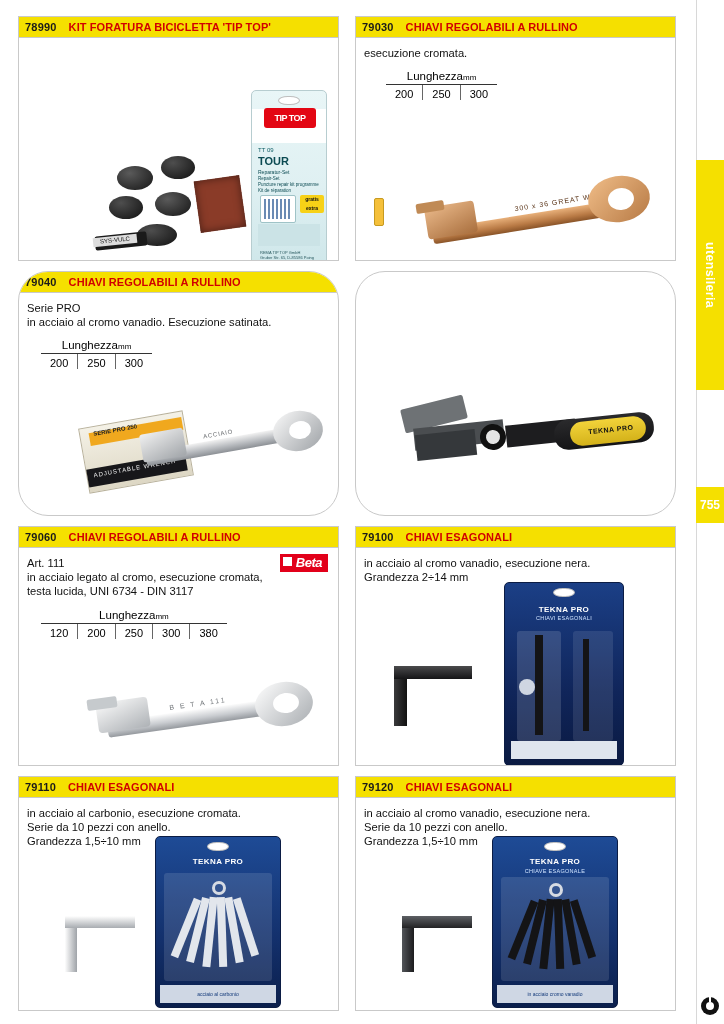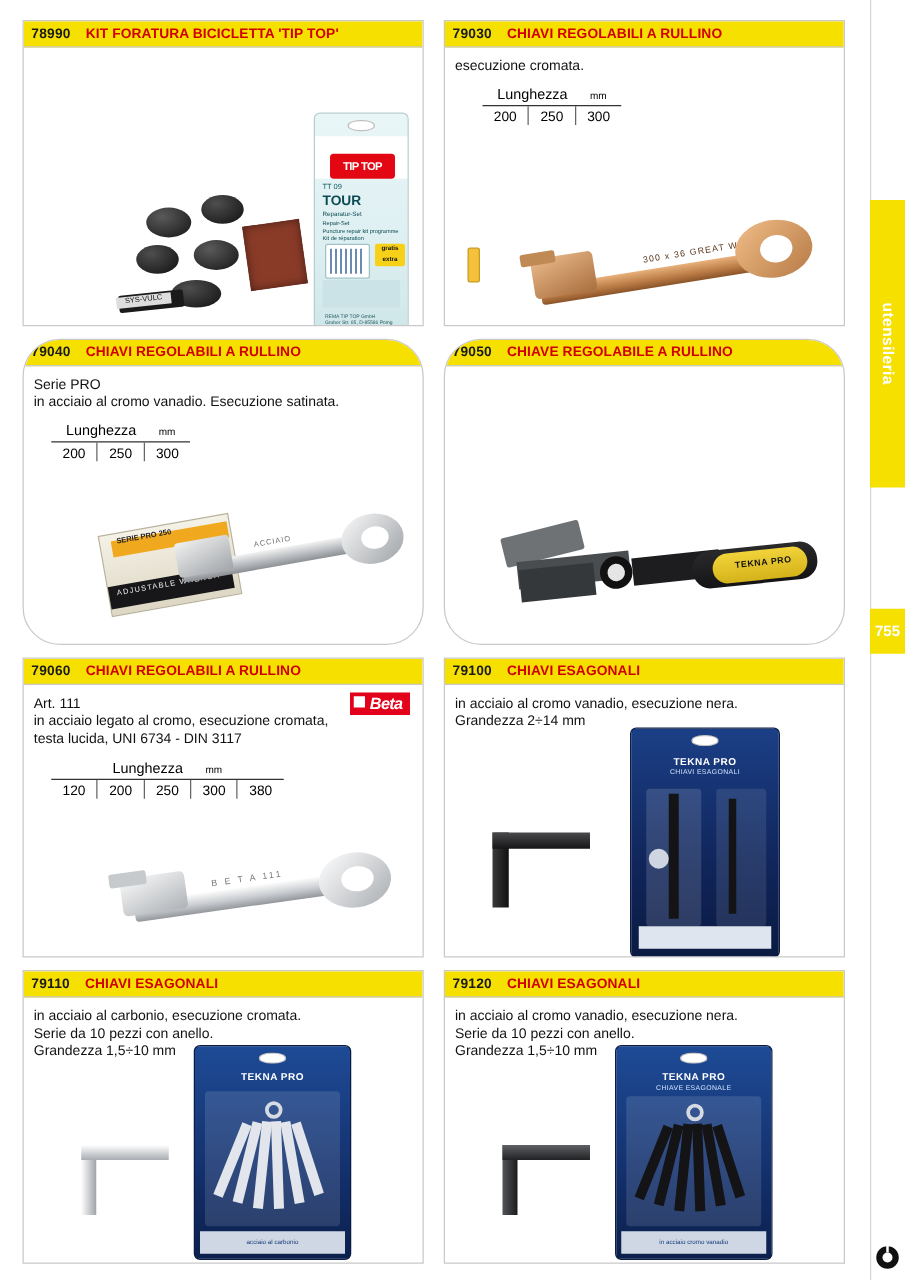--- a/index.html
+++ b/index.html
@@ -118,21 +118,21 @@
     margin-top: 10px;
     position: relative;
     z-index: 3;
     display: inline-block;
   }
   .sizes .lab {
     font-size: 11.5px;
     text-align: center;
     padding-bottom: 2px;
   }
-  .sizes .lab .unit { font-size: 8px; padding-left: 18px; }
+  .sizes .lab .unit { font-size: 8px; }
   .sizes .row {
     border-top: 1px solid #333;
     display: flex;
   }
   .sizes .row div {
     font-size: 11px;
     padding: 3px 9px 0 9px;
     text-align: center;
     border-right: 1px solid #666;
   }
@@ -214,21 +214,21 @@
           <div style="position:absolute;left:58px;top:76px;width:40px;height:22px;border-radius:50%;background:radial-gradient(ellipse at 35% 30%, #4e4e4e, #101010);"></div>
 
           <div style="position:absolute;left:118px;top:30px;width:46px;height:52px;background:#8a3b28;transform:rotate(-8deg);box-shadow:inset 0 0 8px rgba(0,0,0,.5);"></div>
 
           <div style="position:absolute;left:16px;top:86px;width:52px;height:14px;background:#1a1a1a;transform:rotate(-6deg);border-radius:2px;"></div>
           <div style="position:absolute;left:14px;top:88px;width:44px;height:9px;background:#ddd;transform:rotate(-6deg);font-size:6px;color:#111;text-align:center;line-height:9px;">SYS-VULC</div>
 
           <div class="blister" style="position:absolute;left:172px;top:-58px;width:76px;height:175px;background:linear-gradient(180deg,#e9f6f7 0%,#dff0f2 55%,#cfe7ea 100%);border:1px solid #b7cdd0;">
             <div class="hole"></div>
             <div style="position:absolute;left:0;right:0;top:18px;height:34px;background:#ffffff;"></div>
-            <div style="position:absolute;left:12px;top:32px;width:52px;height:20px;background:#e30613;border-radius:3px;color:#fff;font-size:9px;font-weight:bold;text-align:center;line-height:20px;letter-spacing:-.5px;">TIP TOP</div>
+            <div style="position:absolute;left:12px;top:17px;width:52px;height:20px;background:#e30613;border-radius:3px;color:#fff;font-size:9px;font-weight:bold;text-align:center;line-height:20px;letter-spacing:-.5px;">TIP TOP</div>
             <div style="position:absolute;left:6px;top:56px;font-size:6px;color:#0d5b63;">TT 09</div>
             <div style="position:absolute;left:6px;top:64px;font-size:11px;font-weight:bold;color:#0b4a52;">TOUR</div>
             <div style="position:absolute;left:6px;top:78px;font-size:5px;color:#0b4a52;">Reparatur-Set</div>
             <div style="position:absolute;left:6px;top:85px;font-size:4.5px;color:#0b4a52;line-height:6px;">Repair-Set<br>Puncture repair kit programme<br>Kit de réparation</div>
             <div style="position:absolute;left:8px;top:104px;width:36px;height:28px;background:#fff;border:1px solid #9fc3c7;border-radius:2px;"></div>
             <div style="position:absolute;left:12px;top:108px;width:28px;height:20px;background:repeating-linear-gradient(90deg,#1a4c8b 0 2px,#fff 2px 4px);opacity:.65;"></div>
             <div style="position:absolute;left:48px;top:104px;width:24px;height:18px;background:#f7d117;border-radius:2px;font-size:5px;color:#111;text-align:center;line-height:9px;font-weight:bold;">gratis<br>extra</div>
             <div style="position:absolute;left:6px;right:6px;bottom:18px;height:22px;background:#cbe3e6;"></div>
             <div style="position:absolute;left:8px;bottom:4px;font-size:4px;color:#2a5a60;line-height:5px;">REMA TIP TOP GmbH<br>Gruber Str. 65, D-85586 Poing</div>
           </div>
@@ -299,24 +299,20 @@
           <div style="position:absolute;left:88px;top:34px;width:152px;height:14px;background:linear-gradient(180deg,#f2f2f2,#b9bcc0 55%,#8c9095);border-radius:3px;transform:rotate(-10deg);"></div>
           <div style="position:absolute;left:146px;top:26px;font-size:6px;color:#6a6d70;transform:rotate(-10deg);letter-spacing:.8px;">ACCIAIO</div>
           <div style="position:absolute;left:216px;top:6px;width:50px;height:40px;border-radius:50%;background:linear-gradient(140deg,#fafafa,#9ea2a6);transform:rotate(-10deg);"></div>
           <div style="position:absolute;left:232px;top:16px;width:22px;height:18px;border-radius:50%;background:#ffffff;transform:rotate(-10deg);"></div>
           <div style="position:absolute;left:84px;top:26px;width:44px;height:28px;background:linear-gradient(160deg,#f0f0f0,#a2a6aa);transform:rotate(-10deg);border-radius:3px;"></div>
         </div>
       </div>
     </div>
 
     <div class="card h2">
-      <div class="card-head">
-        <span class="code">79050</span>
-        <span class="title">CHIAVE REGOLABILE A RULLINO</span>
-      </div>
       <div class="card-body">
 
         <div class="art" style="left:28px; top:108px; width:280px; height:105px;">
           <div style="position:absolute;left:122px;top:42px;width:70px;height:22px;background:#1d1d1f;transform:rotate(-6deg);"></div>
           <div style="position:absolute;left:170px;top:36px;width:100px;height:30px;border-radius:14px;background:linear-gradient(180deg,#2a2a2c,#141416);transform:rotate(-6deg);"></div>
           <div style="position:absolute;left:186px;top:39px;width:76px;height:24px;border-radius:12px;background:linear-gradient(180deg,#f2d33a,#d4b21a);transform:rotate(-6deg);"></div>
           <div class="tekna" style="left:204px;top:46px;transform:rotate(-6deg);">TEKNA PRO</div>
           <div style="position:absolute;left:18px;top:22px;width:64px;height:24px;background:#6e7275;transform:rotate(-14deg);border-radius:2px;"></div>
           <div style="position:absolute;left:30px;top:44px;width:90px;height:22px;background:#4a4d50;transform:rotate(-6deg);"></div>
           <div style="position:absolute;left:32px;top:52px;width:60px;height:26px;background:#35383b;transform:rotate(-6deg);"></div>

